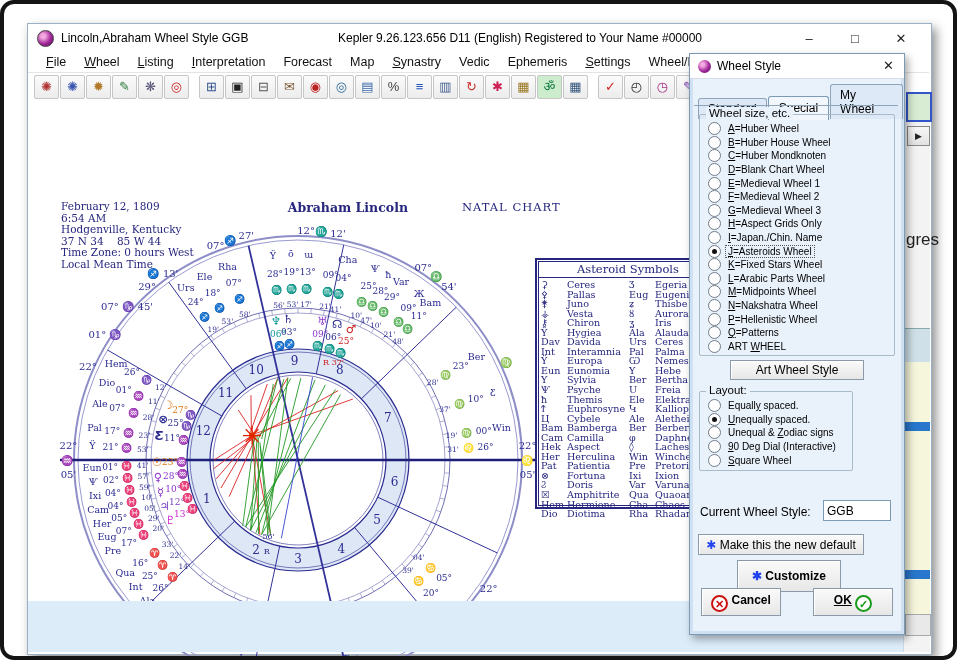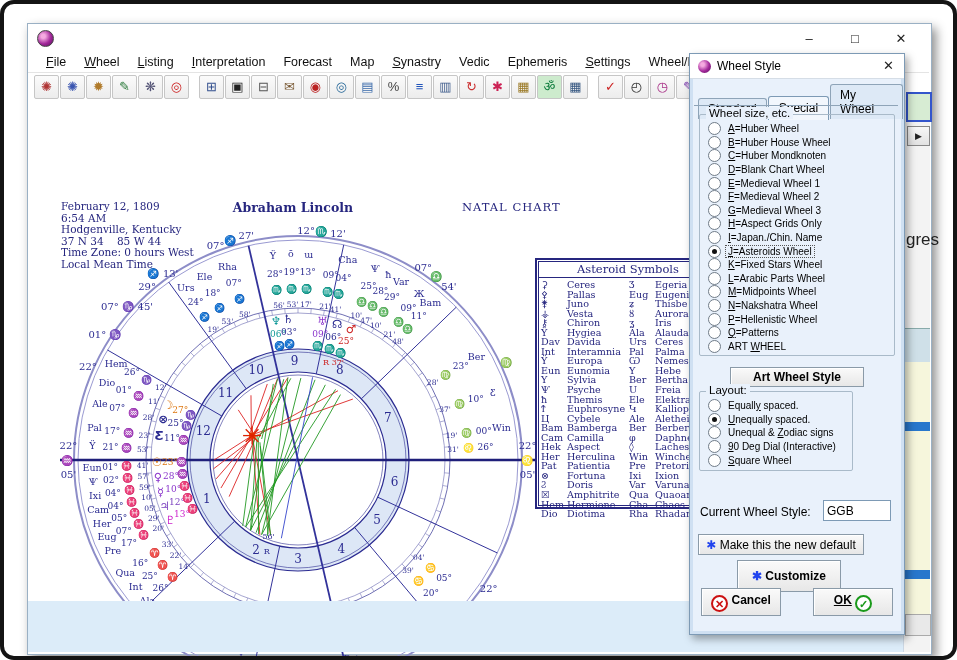--- a/index.html
+++ b/index.html
@@ -22,21 +22,21 @@
   .menu-item u{text-decoration:underline;}
   
   #toolbar{position:absolute;left:28px;top:74px;width:901px;height:25px;background:#fff;display:flex;align-items:center;padding-left:6px;box-sizing:border-box;}
   .tbtn{width:23px;height:22px;margin-right:1px;border:1px solid #c6c6c6;border-radius:2px;background:linear-gradient(#fbfbfb,#ececec);
     display:flex;align-items:center;justify-content:center;font-size:13px;line-height:1;}
   .tsep{width:9px;height:22px;}
   
   #client{position:absolute;left:28px;top:100px;width:901px;height:552px;background:#fff;}
   #bottomstrip{position:absolute;left:28px;top:601px;width:901px;height:51px;background:#dcecf9;}
   #chart-info{position:absolute;left:33px;top:101px;font-family:"DejaVu Serif",serif;font-size:10.5px;line-height:11.5px;color:#26267f;}
-  #person-name{position:absolute;left:150px;top:100px;width:230px;text-align:center;font-family:"DejaVu Serif",serif;
+  #person-name{position:absolute;left:150px;top:100px;width:230px;text-align:right;font-family:"DejaVu Serif",serif;
     font-weight:bold;font-size:12.5px;color:#26267f;}
   #chart-type{position:absolute;left:434px;top:100px;font-family:"DejaVu Serif",serif;font-size:11.5px;letter-spacing:1px;color:#26267f;}
   #company{position:absolute;left:33px;top:556px;font-family:"DejaVu Serif",serif;font-size:10.5px;line-height:11.5px;color:#26267f;}
   #wheel-svg{position:absolute;left:25px;top:118px;}
   
   #ast-box{position:absolute;left:507px;top:158px;width:186px;height:251px;background:#fff;
     border:2px solid #26267f;box-shadow:inset 0 0 0 1px #fff, inset 0 0 0 2px #26267f;
     font-family:"DejaVu Serif",serif;color:#26267f;box-sizing:border-box;}
   #ast-title{text-align:center;font-size:11.5px;padding:2px 0 1px;border-bottom:1px solid #26267f;margin:0 2px;}
   #ast-cols{display:flex;padding:2px 2px 0 4px;}
@@ -84,20 +84,22 @@
   #cancel-ic{border:2px solid #cc1111;color:#cc1111;font-weight:bold;}
   #ok-ic{border:2px solid #1a9a1a;color:#1a9a1a;font-weight:bold;}
 </style>
 </head>
 <body>
 
 <div id="window"></div>
 
 <div id="titlebar">
   <div id="appicon"></div>
+  <span class="tl">Lincoln,Abraham Wheel Style  GGB</span>
+  <span id="title-center">Kepler 9.26.123.656 D11 (English) Registered to Your Name  #00000</span>
   <div id="wincontrols">
     <span>–</span>
     <span>□</span>
     <span>✕</span>
   </div>
 </div>
 
 <div id="menubar">
     <span class="menu-item"><u>F</u>ile</span>
     <span class="menu-item"><u>W</u>heel</span>
@@ -820,21 +822,21 @@
           <span class="rdot"></span>
           <span class="lbl"><u>Q</u>=Patterns</span>
         </div>
         <div class="radio-row">
           <span class="rdot"></span>
           <span class="lbl">ART <u>W</u>HEEL</span>
         </div>
       </div>
   </div>
 
-  <button class="btn" id="art-btn" style="left:40px;top:313px;width:134px;height:20px;font-weight:bold;">Art Wheel Style</button>
+  <button class="btn" id="art-btn" style="left:40px;top:306px;width:134px;height:20px;">Art Wheel Style</button>
 
   <div class="groupbox" style="left:9px;top:337px;width:152px;height:78px;text-align:center;">
     <span class="grouplabel">Layout:</span>
     <div id="layout-radios" style="position:absolute;left:2px;top:7px;">
         <div class="radio-row">
           <span class="rdot"></span>
           <span class="lbl">Equall<u>y</u> spaced.</span>
         </div>
         <div class="radio-row">
           <span class="rdot sel"></span>

